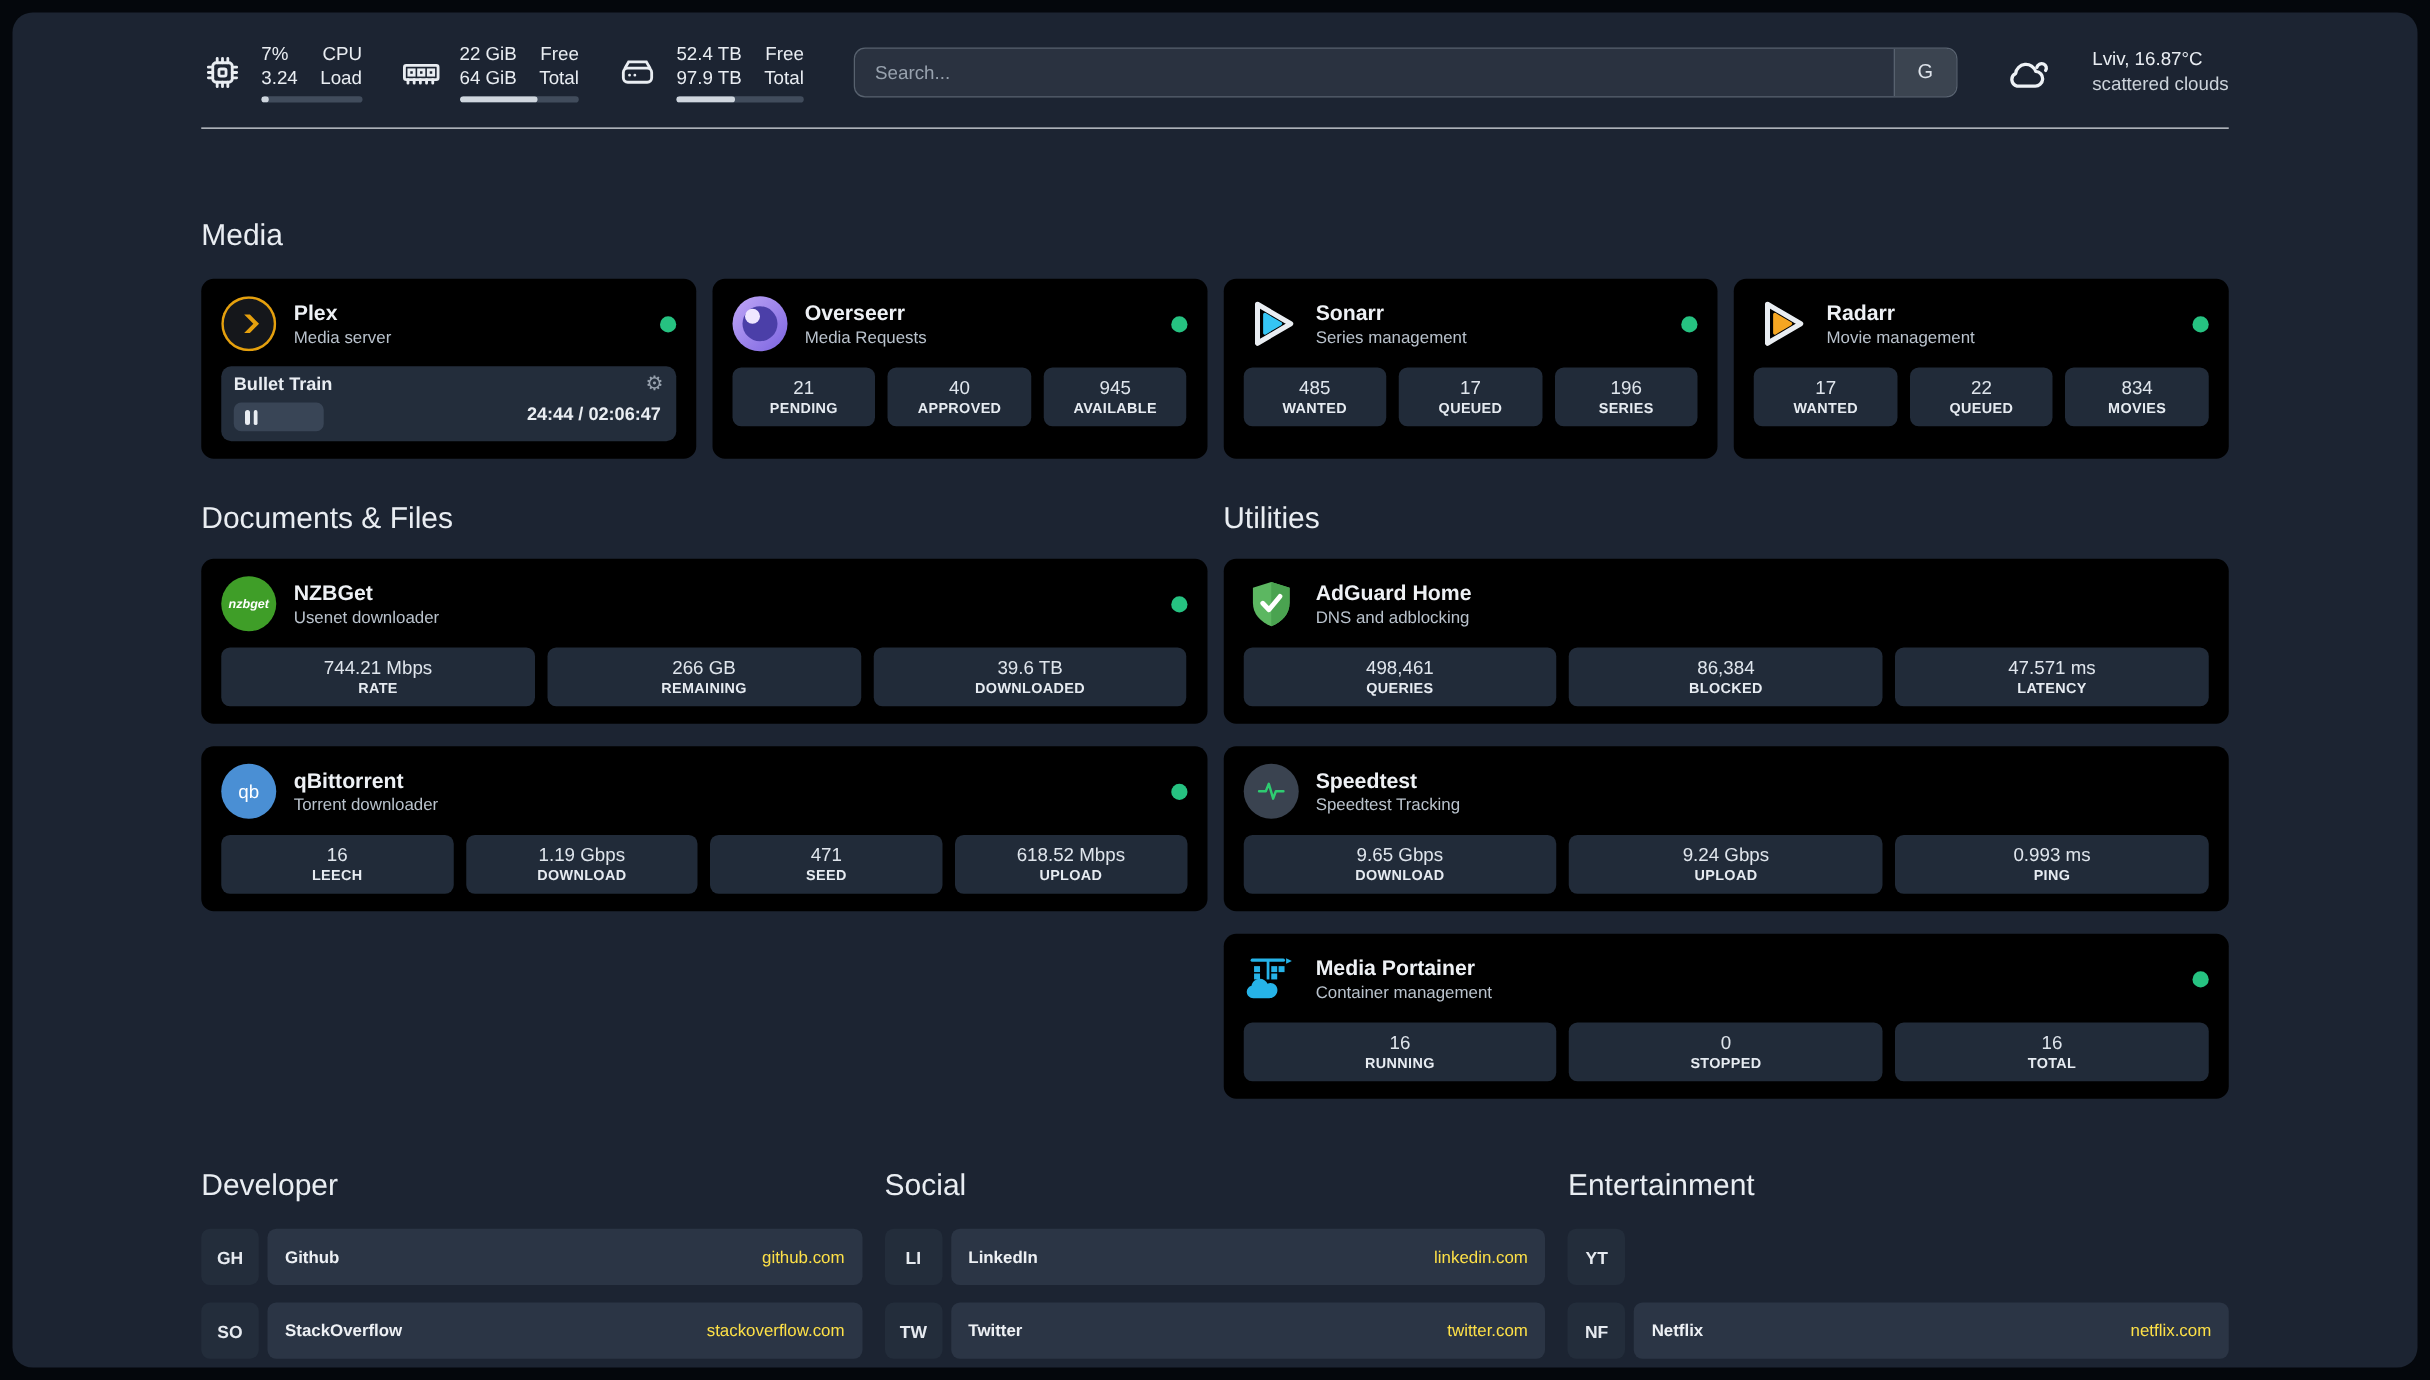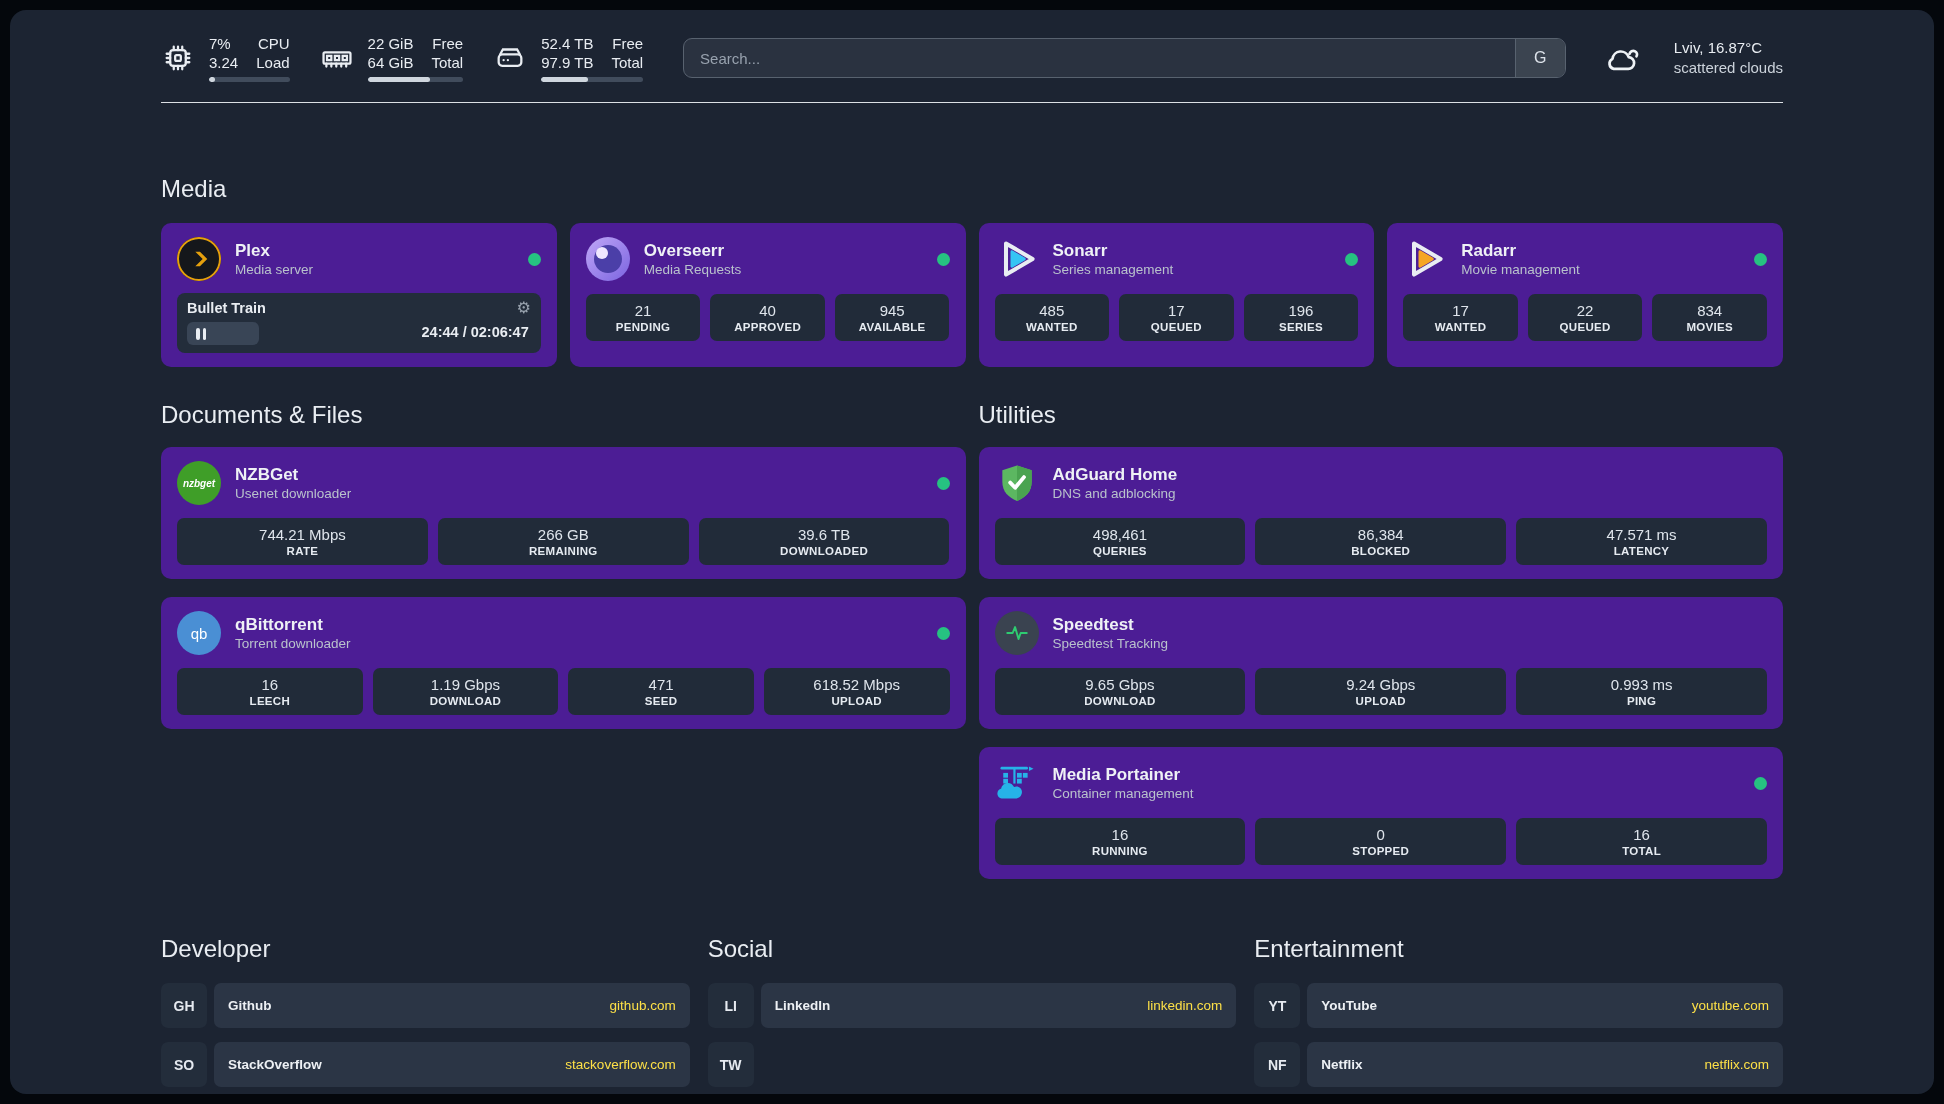--- a/index.html
+++ b/index.html
@@ -30,21 +30,21 @@
   .weather-text .cond { color:#ccd3db; }
 
   .divider { border-top:1px solid #dcе0e5; border-top:1px solid #dce0e5; margin-top:20px; }
 
   
   .section-title { font-size:24px; font-weight:500; color:#e9edf2; }
   .sec-media { margin-top:72px; }
   .sec-media .section-title { margin-bottom:20px; }
   .media-grid { display:grid; grid-template-columns:repeat(4,1fr); gap:13px; }
 
-  .card { background:#4c1d95; border-radius:10px; padding:14px 16px; position:relative; }
+  .card { background:#000000; border-radius:10px; padding:14px 16px; position:relative; }
   .card-head { display:flex; align-items:center; gap:14px; }
   .app-icon { width:44px; height:44px; border-radius:50%; flex:0 0 auto; display:flex; align-items:center; justify-content:center; position:relative; }
   .head-text .t { font-size:17px; font-weight:600; color:#eef1f5; line-height:21px; }
   .head-text .s { font-size:13.5px; color:#b9c2cc; line-height:17px; }
   .dot { width:13px; height:13px; border-radius:50%; margin-left:auto; flex:0 0 auto; }
 
   .tiles { display:flex; gap:10px; margin-top:13px; }
   .tile { flex:1; background:#212b39; border-radius:7px; text-align:center; padding:7px 4px 6px; }
   .tile .v { font-size:15px; color:#dfe5ec; line-height:19px; }
   .tile .l { font-size:11.5px; font-weight:700; color:#e6ebf1; letter-spacing:.3px; line-height:15px; }
@@ -510,32 +510,32 @@
         <div class="bm-list">
           <div class="bm-row">
             <div class="bm-abbr">LI</div>
             <div class="bm-main">
                 <span class="bm-name">LinkedIn</span>
                 <span class="bm-url">linkedin.com</span>
               </div>
           </div>
           <div class="bm-row">
             <div class="bm-abbr">TW</div>
+            <div class="bm-main">
+                <span class="bm-name">Twitter</span>
+                <span class="bm-url">twitter.com</span>
+              </div>
           </div>
         </div>
       </div>
       <div>
         <div class="section-title">Entertainment</div>
         <div class="bm-list">
           <div class="bm-row">
             <div class="bm-abbr">YT</div>
-            <div class="bm-main">
-                <span class="bm-name">YouTube</span>
-                <span class="bm-url">youtube.com</span>
-              </div>
           </div>
           <div class="bm-row">
             <div class="bm-abbr">NF</div>
             <div class="bm-main">
                 <span class="bm-name">Netflix</span>
                 <span class="bm-url">netflix.com</span>
               </div>
           </div>
           <div class="bm-row">
             <div class="bm-abbr">RE</div>

